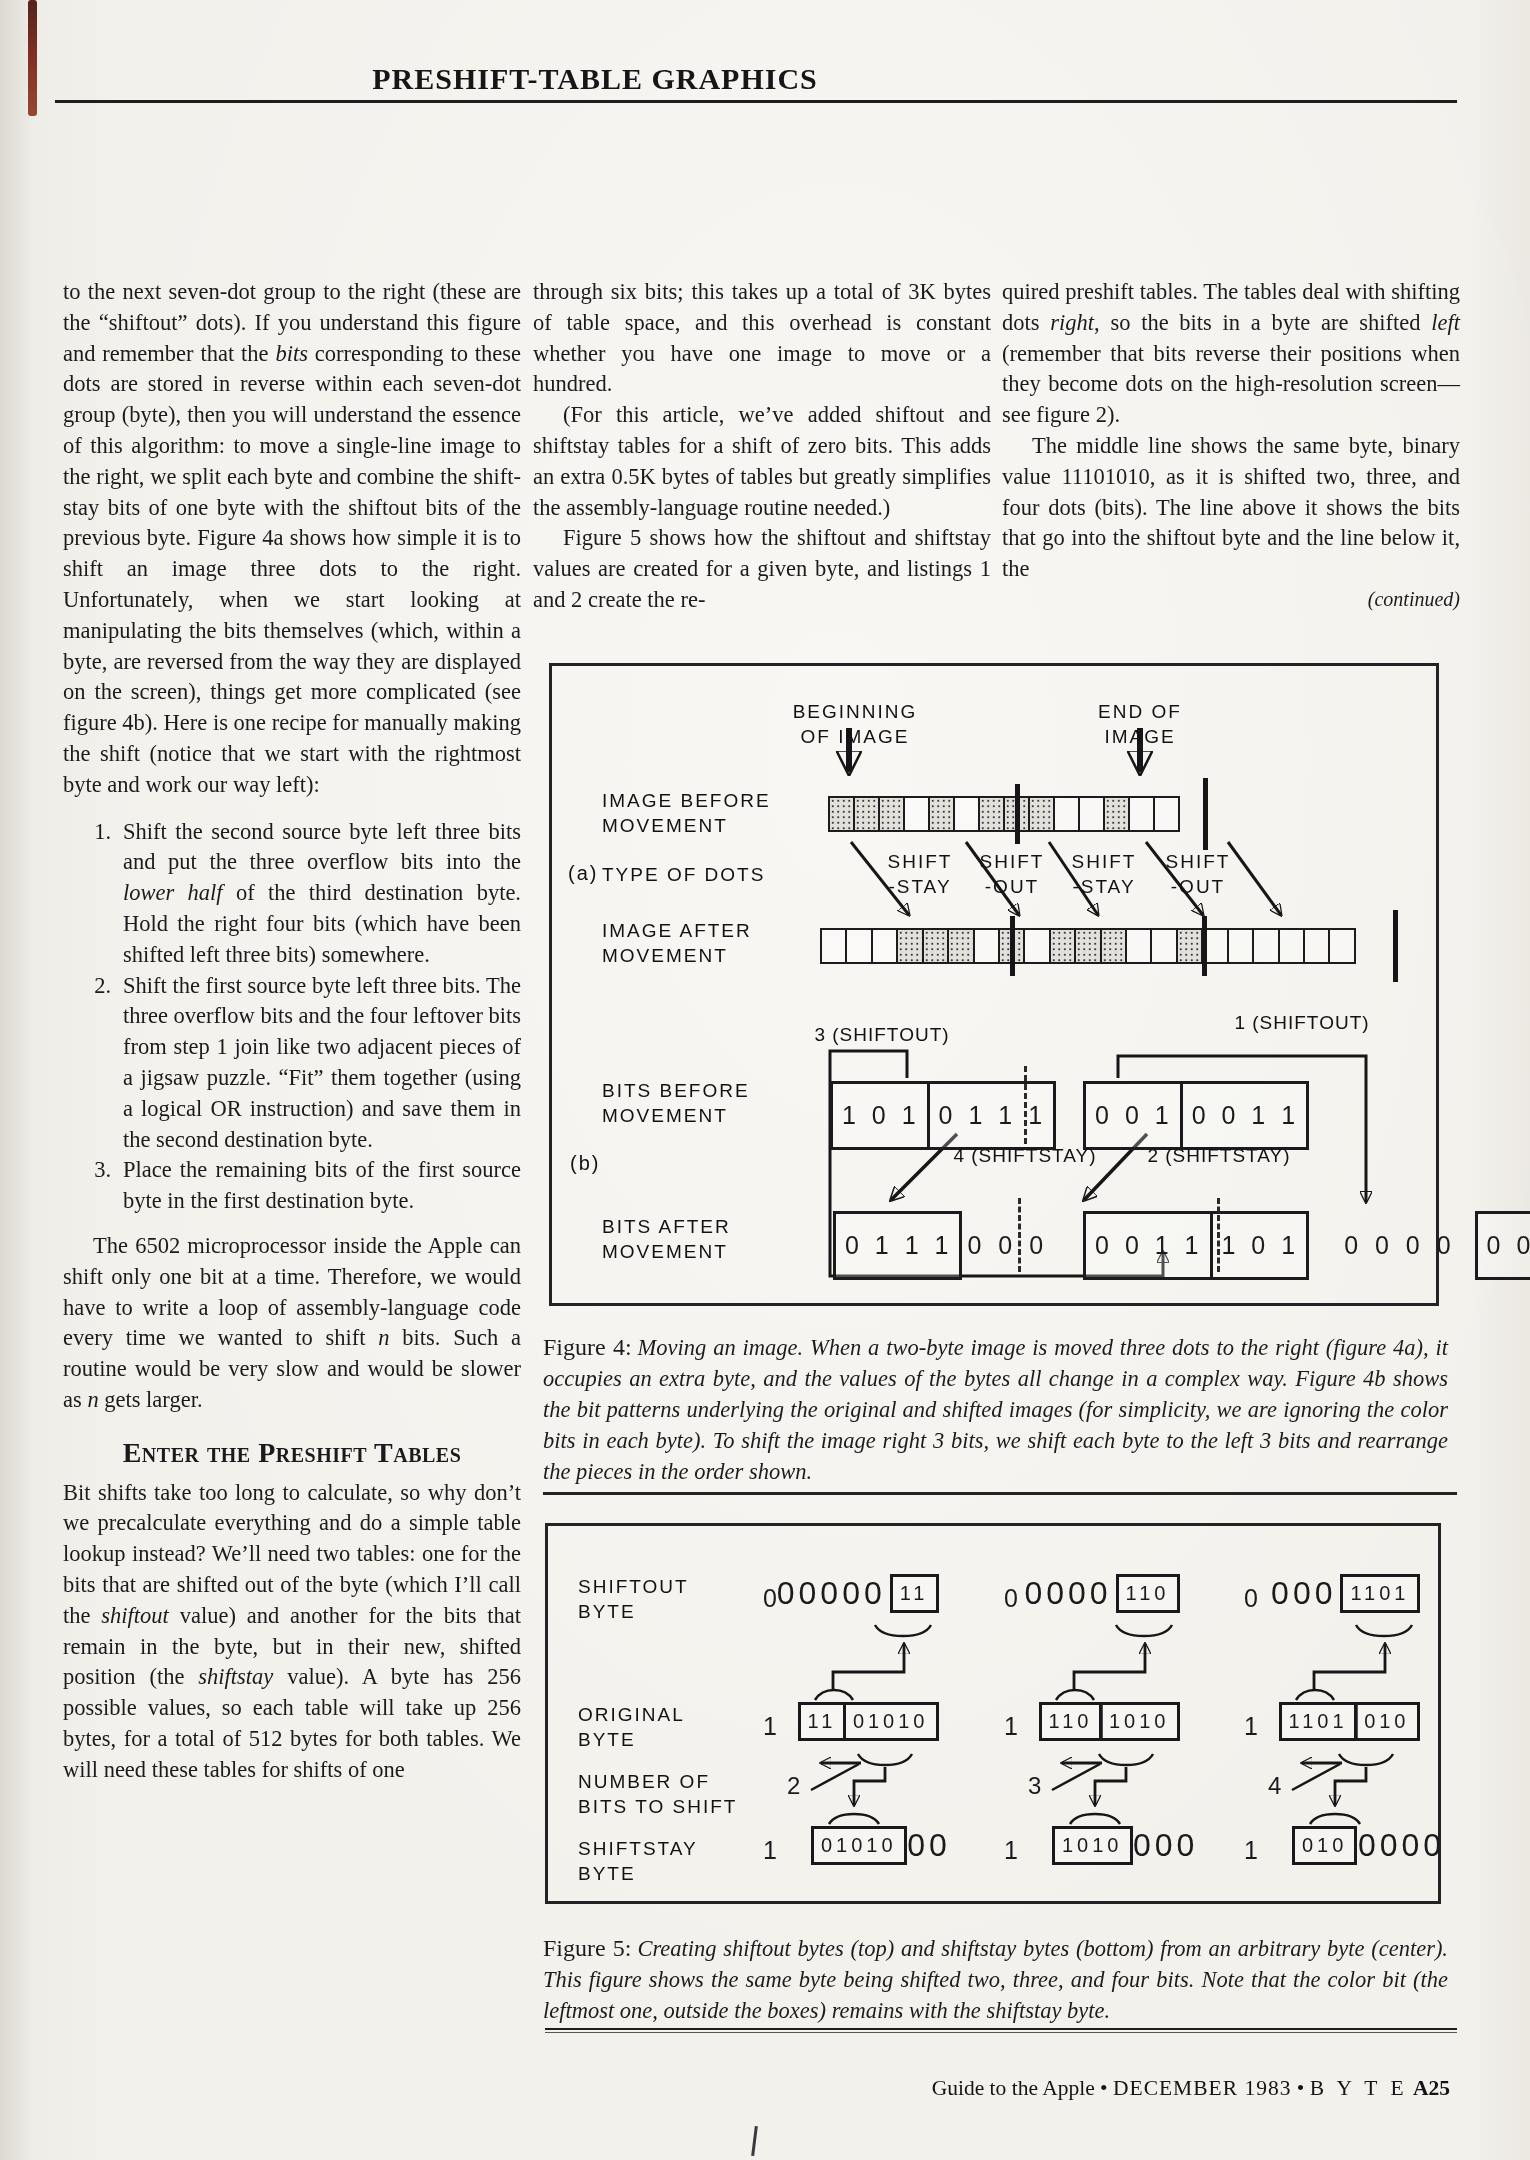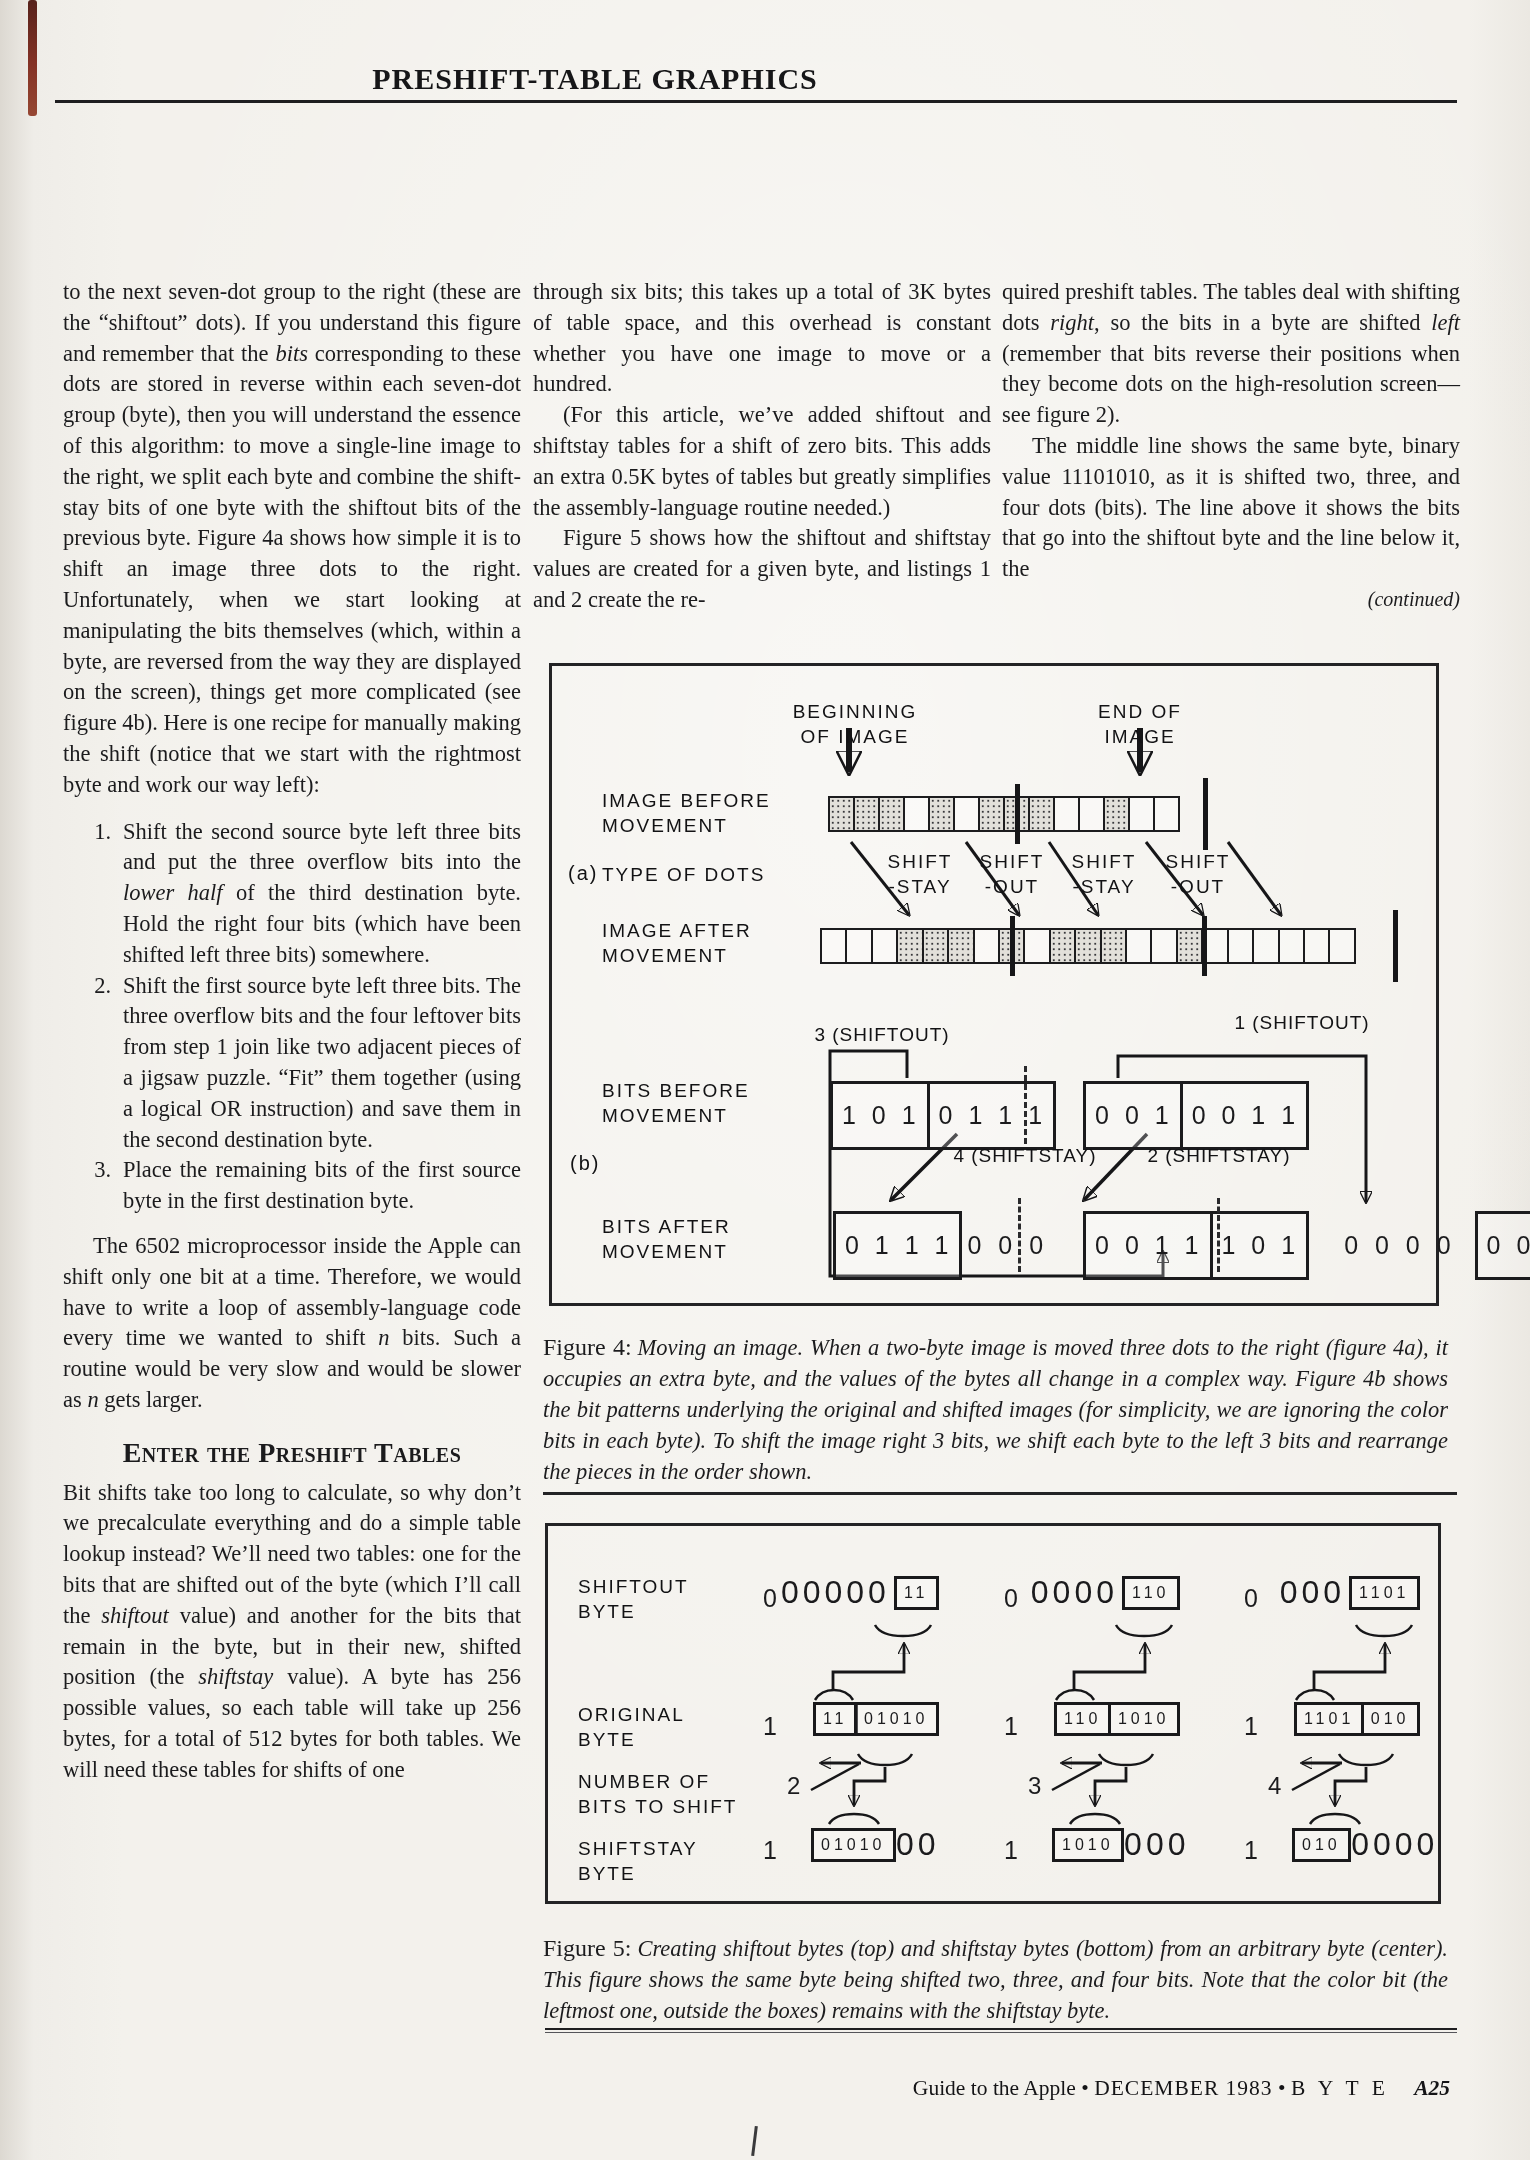--- a/index.html
+++ b/index.html
@@ -54,33 +54,33 @@
   .mlgap{margin-left:14px;}
   .figsvg{position:absolute;left:0;top:0;}
   .figsvg path,.figsvg line,.figsvg polyline{stroke:#161618;fill:none;}
   
   .f5col{position:absolute;top:40px;width:230px;height:330px;}
   .f5row{position:absolute;left:0;width:172px;height:52px;}
   .f5row .prefix{position:absolute;left:0;top:10px;font-size:25px;letter-spacing:1px;}
   .f5group{position:absolute;display:flex;align-items:center;}
   .f5group.r{right:0;top:0;}
   .f5group.l{left:48px;top:0;}
-  .bitbox5{border:3.5px solid #19191b;padding:5px 7px;font-size:16px;letter-spacing:4px;
+  .bitbox5{border:3.5px solid #19191b;padding:5px 7px;font-size:20px;letter-spacing:4px;
     white-space:nowrap;background:rgba(255,255,255,.25);margin-right:-3.5px;}
   .plain5{font-size:32px;letter-spacing:4px;margin:0 4px;white-space:nowrap;}
   .f5num{position:absolute;left:24px;top:206px;font-size:24px;}
   
   .caption{position:absolute;width:905px;font-size:22.5px;line-height:31px;text-align:justify;
     font-style:italic;color:#1c1c1e;}
   .caption .cap-lead{font-style:normal;font-size:24px;padding-right:6px;}
   .cap-rule{position:absolute;height:3px;background:#232325;}
   .cap-rule.dbl{height:5px;background:linear-gradient(#1e1e20 0 45%, rgba(0,0,0,0) 45% 72%, #55555a 72%);}
   .footer{position:absolute;top:2076px;left:760px;width:690px;text-align:right;font-size:21.5px;color:#141416;}
   .footer .brand{letter-spacing:4px;}
-  .footer .pn{font-weight:700;margin-left:20px;font-style:italic;}
+  .footer .pn{font-weight:700;}
   .footer .dt{letter-spacing:1px;}
 </style>
 </head>
 <body>
 
 <div id="page">
   <div class="artifact-red"></div>
   <div class="artifact-tick"></div>
 
   <div class="page-title">PRESHIFT-TABLE GRAPHICS</div>

